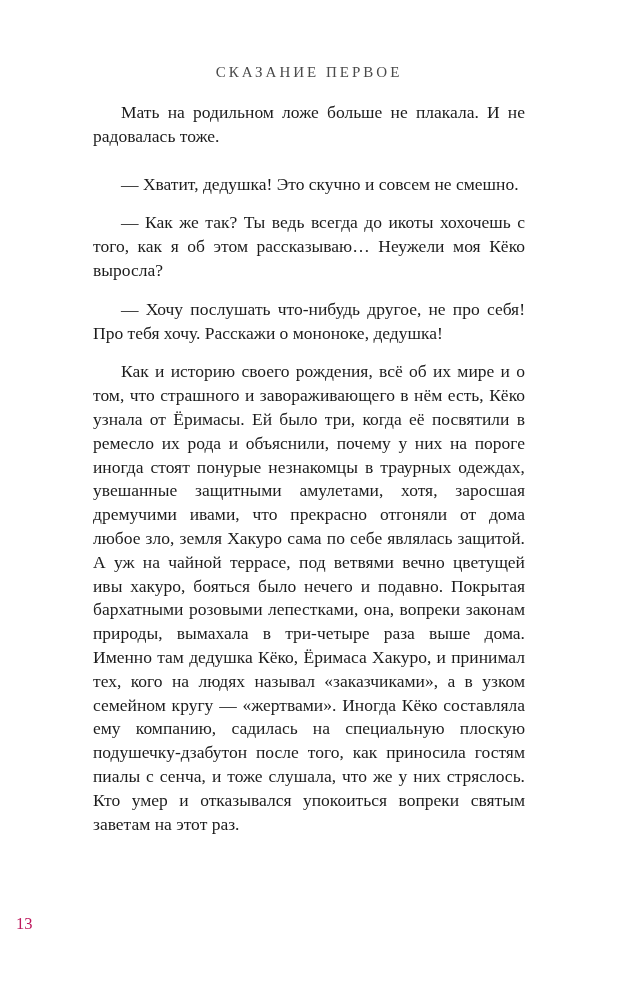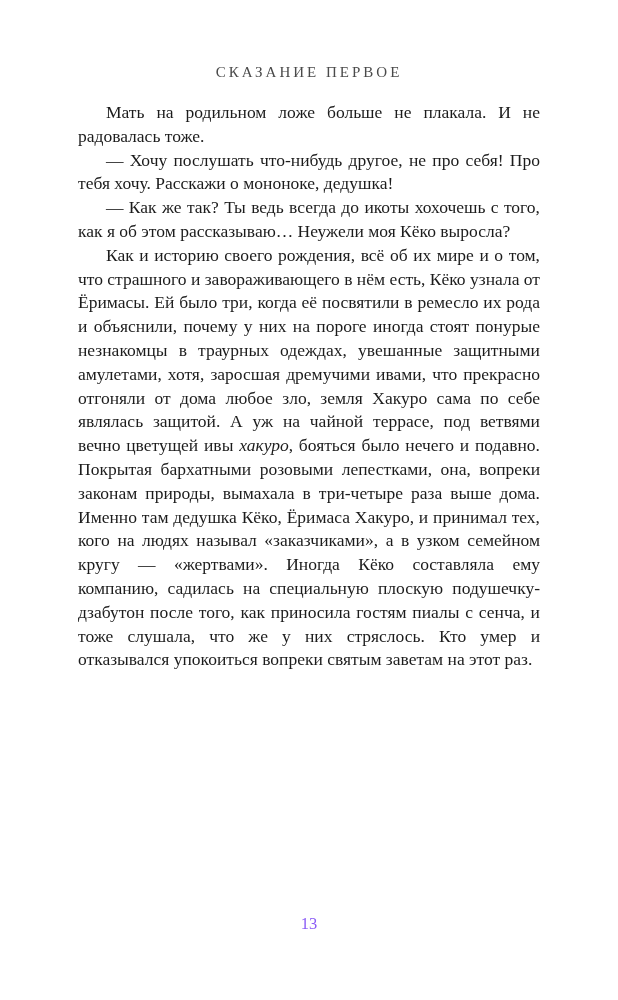--- a/index.html
+++ b/index.html
@@ -28,47 +28,47 @@
   }
   .page-body {
     margin: 20px 78px 0 78px;
     font-size: 17.5px;
     line-height: 1.36;
     text-align: justify;
     hyphens: auto;
     -webkit-hyphens: auto;
   }
   .page-body p {
-    margin: 0;
+    margin: 15px;
     padding: 0;
     text-indent: 28px;
   }
   .page-body p.space-before {
     margin-top: 24px;
   }
   .page-body .italic {
-    font-style: italic;
   }
   .page-number {
     position: absolute;
     bottom: 66px;
-    left: 0;
+    left: 16px;
     right: 0;
-    text-align: center;
+    text-align: left;
     font-size: 16.5px;
-    color: #8b5cf6;
+    color: #be185d;
   }
 </style>
 </head>
 <body>
 
 <div class="page">
   <div class="chapter-header">СКАЗАНИЕ ПЕРВОЕ</div>
 
   <div class="page-body">
       <p><span>Мать на родильном ложе больше не плакала. И не радовалась тоже.</span></p>
+      <p class="space-before"><span>— Хватит, дедушка! Это скучно и совсем не смешно.</span></p>
+      <p><span>— Как же так? Ты ведь всегда до икоты хохочешь с того, как я об этом рассказываю… Неужели моя Кёко выросла?</span></p>
       <p><span>— Хочу послушать что-нибудь другое, не про себя! Про тебя хочу. Расскажи о мононоке, дедушка!</span></p>
-      <p><span>— Как же так? Ты ведь всегда до икоты хохочешь с того, как я об этом рассказываю… Неужели моя Кёко выросла?</span></p>
       <p><span>Как и историю своего рождения, всё об их мире и о том, что страшного и завораживающего в нём есть, Кёко узнала от Ёримасы. Ей было три, когда её посвятили в ремесло их рода и объяснили, почему у них на пороге иногда стоят понурые незнакомцы в траурных одеждах, увешанные защитными амулетами, хотя, заросшая дремучими ивами, что прекрасно отгоняли от дома любое зло, земля Хакуро сама по себе являлась защитой. А уж на чайной террасе, под ветвями вечно цветущей ивы </span><span class="italic">хакуро</span><span>, бояться было нечего и подавно. Покрытая бархатными розовыми лепестками, она, вопреки законам природы, вымахала в три-четыре раза выше дома. Именно там дедушка Кёко, Ёримаса Хакуро, и принимал тех, кого на людях называл «заказчиками», а в узком семейном кругу — «жертвами». Иногда Кёко составляла ему компанию, садилась на специальную плоскую подушечку-дзабутон после того, как приносила гостям пиалы с сенча, и тоже слушала, что же у них стряслось. Кто умер и отказывался упокоиться вопреки святым заветам на этот раз.</span></p>
     </div>
 
   <div class="page-number">13</div>
 </div>
 
 </body></html>

